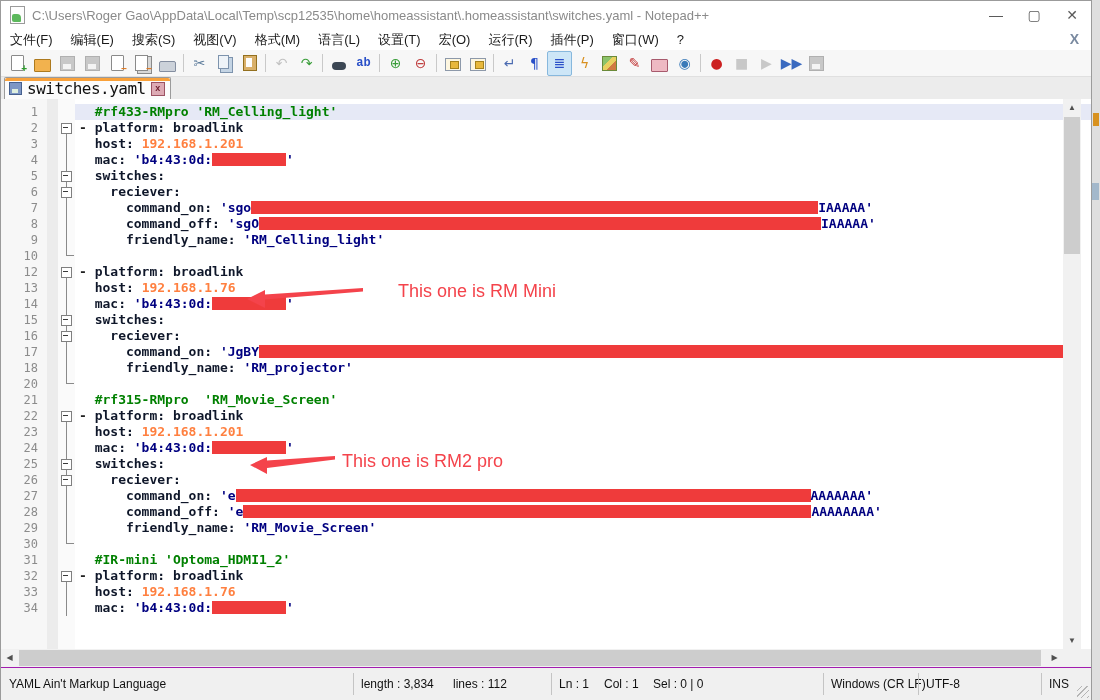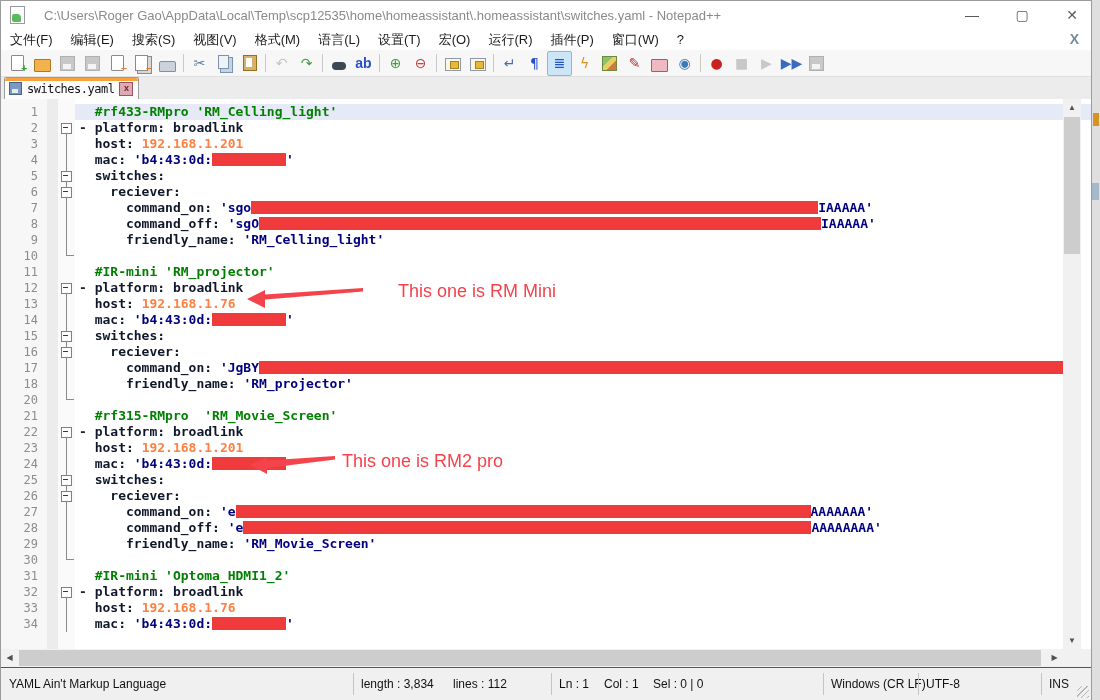--- a/index.html
+++ b/index.html
@@ -6,21 +6,21 @@
   body{width:1100px;height:700px;position:relative;overflow:hidden;
        font-family:"Liberation Sans",sans-serif;background:#d6d6d6;}
   #win{position:absolute;left:0;top:0;width:1092px;height:700px;background:#ffffff;
        border:1px solid #9b9b9b;box-sizing:border-box;}
   
   #strip{position:absolute;left:1092px;top:0;width:8px;height:700px;background:#dfdfdf;}
   #strip .mark1{position:absolute;left:1px;top:113px;width:6px;height:13px;background:#d8921f;}
   #strip .mark2{position:absolute;left:0;top:183px;width:7px;height:17px;background:#a3b8cb;}
 
   
-  #titlebar{position:absolute;left:0;top:0;width:1090px;height:28px;background:#ffffff;display:flex;align-items:center;gap:12px;}
+  #titlebar{position:absolute;left:0;top:0;width:1090px;height:28px;background:#ffffff;display:flex;align-items:center;}
   .npp-ico{width:13px;height:16px;background:#fdfdfd;border:1px solid #9a9a9a;position:relative;margin:0 7px 0 9px;flex:none;}
   .npp-ico::after{content:"";position:absolute;left:1px;bottom:1px;width:9px;height:8px;background:#5cb85c;border-radius:2px 4px 1px 2px;}
   #title-text{font-size:13px;color:#8a8a8a;white-space:nowrap;overflow:hidden;flex:1;}
   .winbtn{width:38px;height:28px;flex:none;display:flex;align-items:center;justify-content:center;
           font-size:14px;color:#5a5a5a;}
   
   #menubar{position:absolute;left:0;top:28px;width:1090px;height:21px;background:#ffffff;display:flex;align-items:center;}
   .menu-item{font-size:13px;color:#1a1a1a;padding:2px 9px;white-space:nowrap;}
   #menubar-close{position:absolute;right:8px;top:2px;font-size:14px;color:#7a8aa0;font-weight:bold;padding:0 4px;}
   
@@ -36,32 +36,32 @@
   .sh-page2{width:11px;height:14px;background:#fff;border:1px solid #8a8a8a;box-shadow:3px 2px 0 #d8d8d8,3px 2px 0 1px #8a8a8a;margin-right:3px;}
   .sh-folder{width:15px;height:11px;background:#f2b24e;border:1px solid #ad7a1e;border-radius:1px;margin-top:4px;}
   .sh-folderpink{width:15px;height:11px;background:#eeb9c3;border:1px solid #a75a6d;border-radius:1px;margin-top:4px;}
   .sh-floppy{width:13px;height:13px;background:#8e9db0;border:1px solid #5f6d7d;position:relative;}
   .sh-floppy::after{content:"";position:absolute;left:2px;bottom:1px;width:8px;height:5px;background:#f2f2f2;}
   .sh-printer{width:15px;height:9px;background:#ccd2da;border:1px solid #848ea0;border-radius:2px 2px 1px 1px;margin-top:6px;}
   .sh-copy{width:9px;height:12px;background:#eef3f8;border:1px solid #7d93ad;box-shadow:3px 3px 0 #c4d4e4,3px 3px 0 1px #7d93ad;margin:0 3px 3px 0;}
   .sh-paste{width:12px;height:14px;background:#d9b06a;border:1px solid #93701f;position:relative;}
   .sh-paste::after{content:"";position:absolute;left:2px;top:2px;width:6px;height:9px;background:#fdfdfd;}
   .sh-binoc{width:14px;height:8px;background:#3c4754;border-radius:4px;margin-top:5px;}
-  .sh-replace{font-size:14px;font-weight:bold;color:#2a50c8;line-height:11px;}
+  .sh-replace{font-size:12px;font-weight:bold;color:#2a50c8;line-height:11px;font-family:Liberation Mono, monospace;}
   .sh-map{width:13px;height:13px;border:1px solid #6a8a3a;background:linear-gradient(135deg,#8cc36a 0 35%,#e8d060 35% 65%,#d07a42 65% 100%);}
   .sh-sync{width:14px;height:11px;background:#fdf6e0;border:1px solid #8d99aa;position:relative;margin-top:3px;}
   .sh-sync::after{content:"";position:absolute;right:1px;bottom:1px;width:7px;height:6px;background:#e8b83c;border:1px solid #a5821c;}
   
   #tabbar{position:absolute;left:0;top:76px;width:1090px;height:22px;background:#ececec;border-bottom:1px solid #8f8f8f;}
   #tab{position:absolute;left:3px;top:0;height:22px;background:#fcfcfc;border:1px solid #9b9b9b;border-bottom:none;
        border-radius:2px 2px 0 0;display:flex;align-items:center;padding:0 5px 0 4px;box-sizing:border-box;}
   #tab .topstripe{position:absolute;left:0;top:0;right:0;height:3px;background:#f9a13a;border-radius:2px 2px 0 0;}
   .tab-save-ico{width:11px;height:11px;background:#7d96c4;border:1px solid #46608e;position:relative;margin-right:5px;flex:none;}
   .tab-save-ico::after{content:"";position:absolute;left:2px;bottom:1px;width:6px;height:4px;background:#dff0df;}
-  #tab-label{font-size:12px;color:#111;font-family:"DejaVu Sans Mono",monospace;letter-spacing:-0.5px;}
+  #tab-label{font-size:16px;color:#111;font-family:"DejaVu Sans Mono",monospace;letter-spacing:-0.5px;}
   .tab-close{width:12px;height:12px;margin-left:5px;background:#ddaab4;border:1px solid #9c5363;color:#6d1f2e;
              font-size:9px;font-weight:bold;line-height:11px;text-align:center;flex:none;}
   
   #editor{position:absolute;left:0;top:98px;width:1090px;height:550px;background:#ffffff;overflow:hidden;}
   .m-num{position:absolute;left:0;top:0;width:46px;height:100%;background:#f7f7f7;}
   .m-book{position:absolute;left:46px;top:0;width:11px;height:100%;background:#ececec;}
   .m-fold{position:absolute;left:57px;top:0;width:17px;height:100%;background:#fafafa;}
   #code-lines{position:absolute;left:0;top:5px;right:30px;}
   .line{position:relative;height:16px;}
   .line.hl::before{content:"";position:absolute;left:74px;right:-30px;top:0;height:16px;background:#e6e9f6;}
@@ -314,25 +314,20 @@
         </div>
         <div class="line">
           <span class="ln">10</span>
           <span class="fold">
             <i class="fl top"></i>
             <i class="fstub"></i>
           </span>
           <span class="code"></span>
         </div>
         <div class="line">
-          <span class="ln">11</span>
-          <span class="fold"></span>
-          <span class="code"><span class="s-c">  #IR-mini 'RM_projector'</span></span>
-        </div>
-        <div class="line">
           <span class="ln">12</span>
           <span class="fold">
             <i class="fl bot"></i>
             <i class="fbox"></i>
           </span>
           <span class="code"><span class="s-p">- </span><span class="s-k">platform: broadlink</span></span>
         </div>
         <div class="line">
           <span class="ln">13</span>
           <span class="fold">

